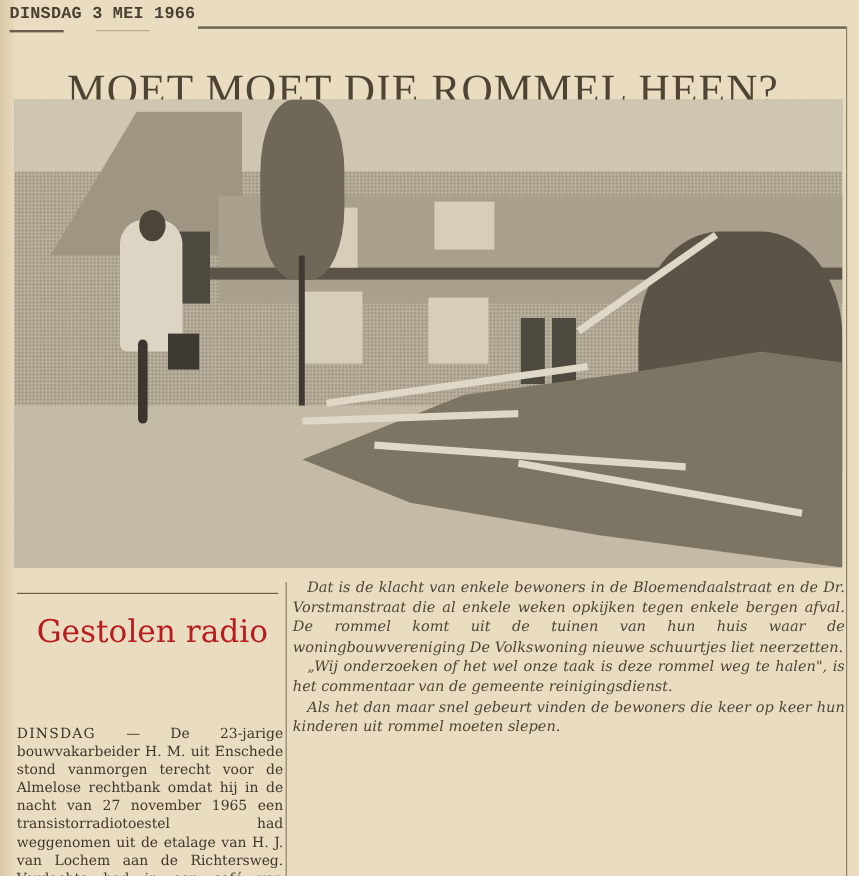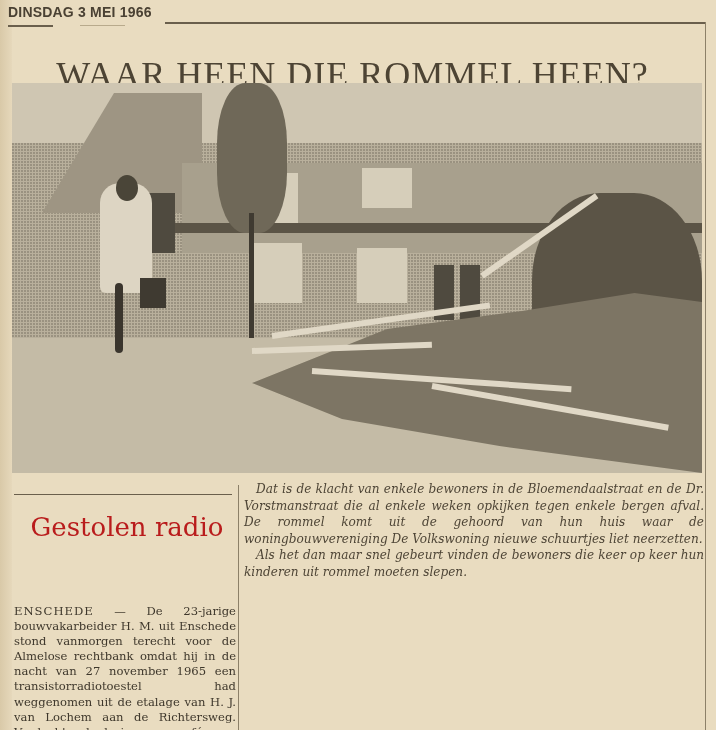--- a/index.html
+++ b/index.html
@@ -9,21 +9,21 @@
     position:relative;
     font-family:"DejaVu Serif", serif;
     color:#4a4133;
   }
   .left-fold {
     position:absolute; left:0; top:0; width:12px; height:730px;
     background:linear-gradient(to right,#d9c9a8,#e6d8bb);
   }
   .dateline {
     position:absolute; left:8px; top:4px;
-    font-family:Liberation Sans, sans-serif; font-weight:bold;
+    font-family:Liberation Mono, monospace; font-weight:bold;
     font-size:14px; color:#4a4133; letter-spacing:0.2px;
   }
   .rule-top-left { position:absolute; left:8px; top:25px; width:45px; height:2px; background:#6a5f4c; }
   .rule-top-dash { position:absolute; left:80px; top:25px; width:45px; height:1px; background:#b8aa8c; }
   .rule-top-right { position:absolute; left:165px; top:22px; width:540px; height:2px; background:#6a5f4c; }
   .vrule-right { position:absolute; left:705px; top:22px; width:1px; height:708px; background:#8c8068; }
   .headline {
     position:absolute; left:0; top:30px; width:705px; text-align:center;
     font-family:"Liberation Serif", serif; font-size:36px; letter-spacing:1px;
     color:#4d4434; font-weight:normal;
@@ -82,21 +82,21 @@
 <body>
 
 <div class="left-fold"></div>
 
 <div class="dateline">DINSDAG 3 MEI 1966</div>
 <div class="rule-top-left"></div>
 <div class="rule-top-dash"></div>
 <div class="rule-top-right"></div>
 <div class="vrule-right"></div>
 
-<h1 class="headline">WAAR HEEN DIE ROMMEL HEEN?</h1>
+<h1 class="headline">MOET MOET DIE ROMMEL HEEN?</h1>
 
 <div class="photo">
   <div class="sky"></div>
   <div class="roof-left"></div>
   <div class="house"></div>
   <div class="roofline"></div>
   <div class="win" style="left:240px;top:90px;width:46px;height:50px;"></div>
   <div class="win" style="left:350px;top:85px;width:50px;height:40px;"></div>
   <div class="win" style="left:240px;top:160px;width:50px;height:60px;"></div>
   <div class="win" style="left:345px;top:165px;width:50px;height:55px;"></div>
@@ -119,22 +119,23 @@
   <div class="wheel"></div>
   <div class="bag"></div>
 </div>
 
 <div class="box-left">
   <div class="hr"></div>
   <div class="box-title">
     <div>Gestolen radio</div>
   </div>
   <div class="box-body">
-    <span class="lead">ENSCHEDE</span><span> — De 23-jarige bouwvakarbeider H. M. uit Enschede stond vanmorgen terecht voor de Almelose rechtbank omdat hij in de nacht van 27 november 1965 een transistorradiotoestel had weggenomen uit de etalage van H. J. van Lochem aan de Richtersweg. Verdachte had in een café van iemand gehoord dat hij wel een transistor-</span>
+    <span class="lead">DINSDAG</span><span> — De 23-jarige bouwvakarbeider H. M. uit Enschede stond vanmorgen terecht voor de Almelose rechtbank omdat hij in de nacht van 27 november 1965 een transistorradiotoestel had weggenomen uit de etalage van H. J. van Lochem aan de Richtersweg. Verdachte had in een café van iemand gehoord dat hij wel een transistor-</span>
   </div>
 </div>
 
 <div class="vrule-mid"></div>
 
 <div class="article">
-  <p>Dat is de klacht van enkele bewoners in de Bloemendaalstraat en de Dr. Vorstmanstraat die al enkele weken opkijken tegen enkele bergen afval. De rommel komt uit de gehoord van hun huis waar de woningbouwvereniging De Volkswoning nieuwe schuurtjes liet neerzetten.</p>
+  <p>Dat is de klacht van enkele bewoners in de Bloemendaalstraat en de Dr. Vorstmanstraat die al enkele weken opkijken tegen enkele bergen afval. De rommel komt uit de tuinen van hun huis waar de woningbouwvereniging De Volkswoning nieuwe schuurtjes liet neerzetten.</p>
+  <p>„Wij onderzoeken of het wel onze taak is deze rommel weg te halen", is het commentaar van de gemeente reinigingsdienst.</p>
   <p>Als het dan maar snel gebeurt vinden de bewoners die keer op keer hun kinderen uit rommel moeten slepen.</p>
 </div>
 
 </body></html>

